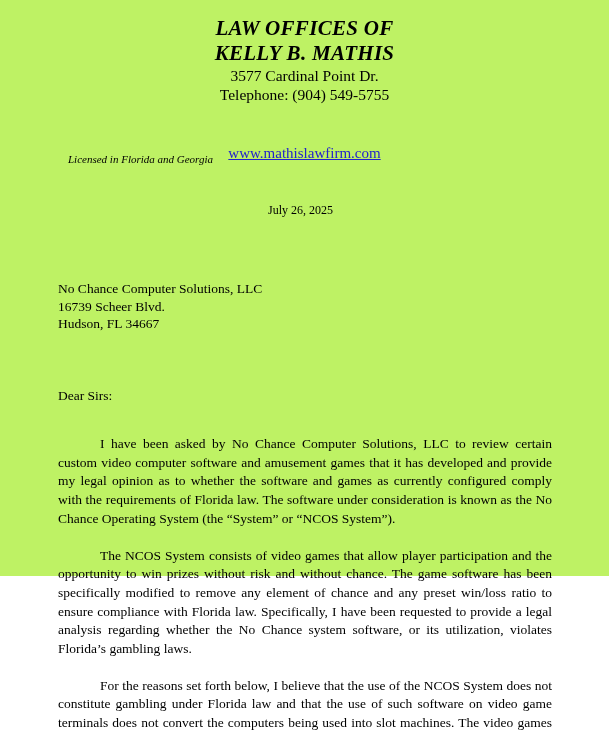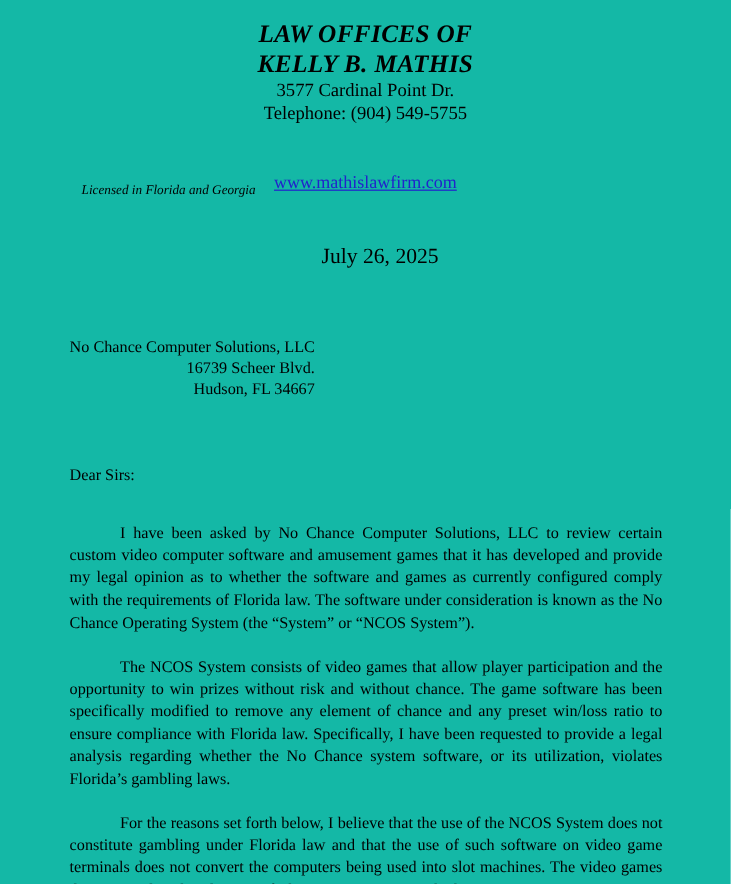--- a/index.html
+++ b/index.html
@@ -11,23 +11,23 @@
     width: 609px;
     height: 737px;
     font-family: "Liberation Serif", "DejaVu Serif", serif;
     color: #000000;
     position: relative;
     overflow: hidden;
   }
 
   .page {
     width: 609px;
-    height: 737px;
+    height: 576px;
     position: relative;
-    background: #14b8a6;
+    background: #bef264;
   }
 
   
   .letterhead {
     text-align: center;
     padding-top: 16px;
   }
   .firm-line {
     font-weight: bold;
     font-style: italic;
@@ -70,31 +70,30 @@
   .attorney-email {
     font-size: 12.5px;
     line-height: 16px;
   }
 
   
   .date-line {
     position: absolute;
     left: 268px;
     top: 203px;
-    font-size: 18px;
+    font-size: 12px;
   }
 
   
   .recipient {
     position: absolute;
     left: 58px;
     top: 280px;
     font-size: 13.5px;
     line-height: 17.5px;
-    text-align: right;
   }
 
   
   .re-block {
     position: absolute;
     left: 58px;
     top: 344px;
     font-size: 13.5px;
     line-height: 17.5px;
     display: flex;

